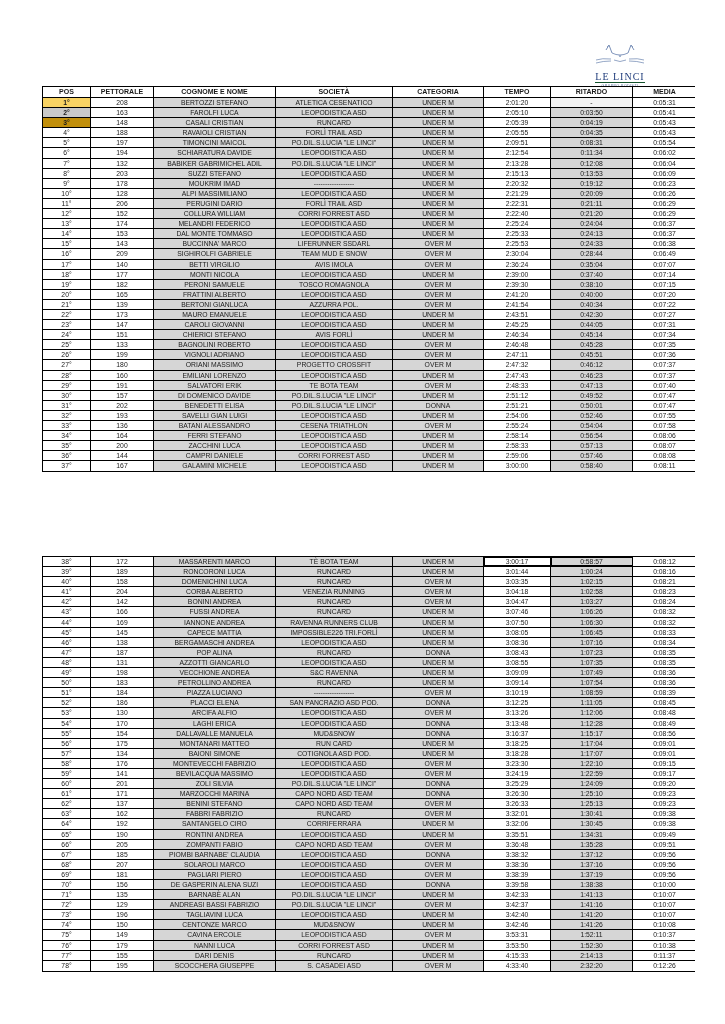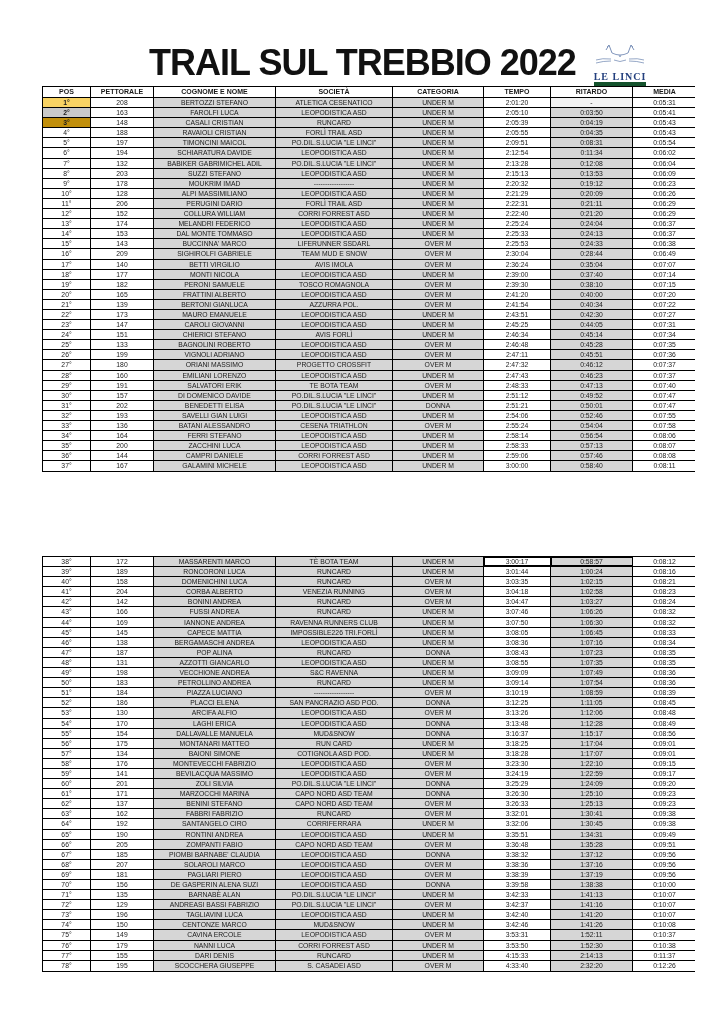--- a/index.html
+++ b/index.html
@@ -9,22 +9,22 @@
   }
   .title{
     position:absolute;top:42px;left:0;width:100%;text-align:center;
     font-size:36px;font-weight:bold;letter-spacing:-1px;color:#111;
     white-space:nowrap;
   }
   
   .logo{position:absolute;top:44px;left:575px;width:90px;text-align:center;}
   .logo svg{display:block;margin:0 auto;}
   .logo-name{
-    font-family:"Liberation Serif",serif;font-weight:bold;font-size:10px;
-    letter-spacing:1px;color:#24407e;border-bottom:6px solid #14532d;
+    font-family:"Liberation Serif",serif;font-weight:normal;font-size:10px;
+    letter-spacing:1px;color:#24407e;border-bottom:1px solid #14532d;
     display:inline-block;padding-bottom:0px;line-height:10px;
   }
   .logo-sub{
     font-size:3.5px;color:#5a6f9e;letter-spacing:.5px;line-height:4px;
     filter:blur(.3px);
   }
   
   .tbl{
     position:absolute;left:42px;width:653px;border:1.5px solid #000;
     box-sizing:border-box;background:#fff;
@@ -47,21 +47,20 @@
   .gold{background:#f8d364;font-weight:bold;}
   .silver{background:#c9c9c9;font-weight:bold;}
   .bronze{background:#c18f0b;font-weight:bold;}
   .thick{outline:1.5px solid #000;outline-offset:-1.5px;}
 </style>
 </head>
 <body>
 
 <div class="page">
 
-  <div class="title">TRAIL SUL TREBBIO 2022</div>
 
   <div class="logo">
     <svg width="52" height="22" viewBox="0 0 52 22">
       <g fill="none" stroke="#7a90b8" stroke-width="1">
 
         <path d="M18 9 L15 1 L12 6"></path>
         <path d="M34 9 L37 1 L40 6"></path>
 
         <path d="M15 1 L13 3 M37 1 L39 3" stroke-width="0.8"></path>
 

